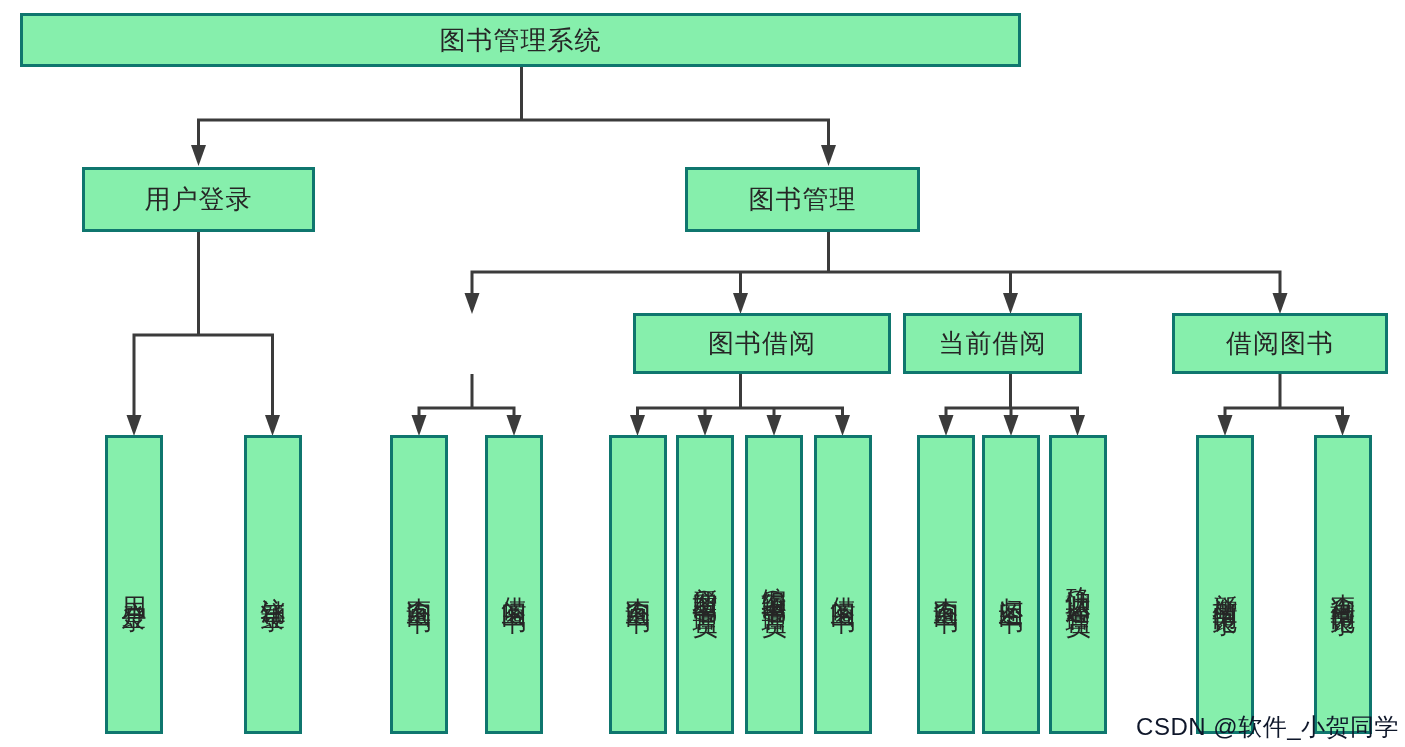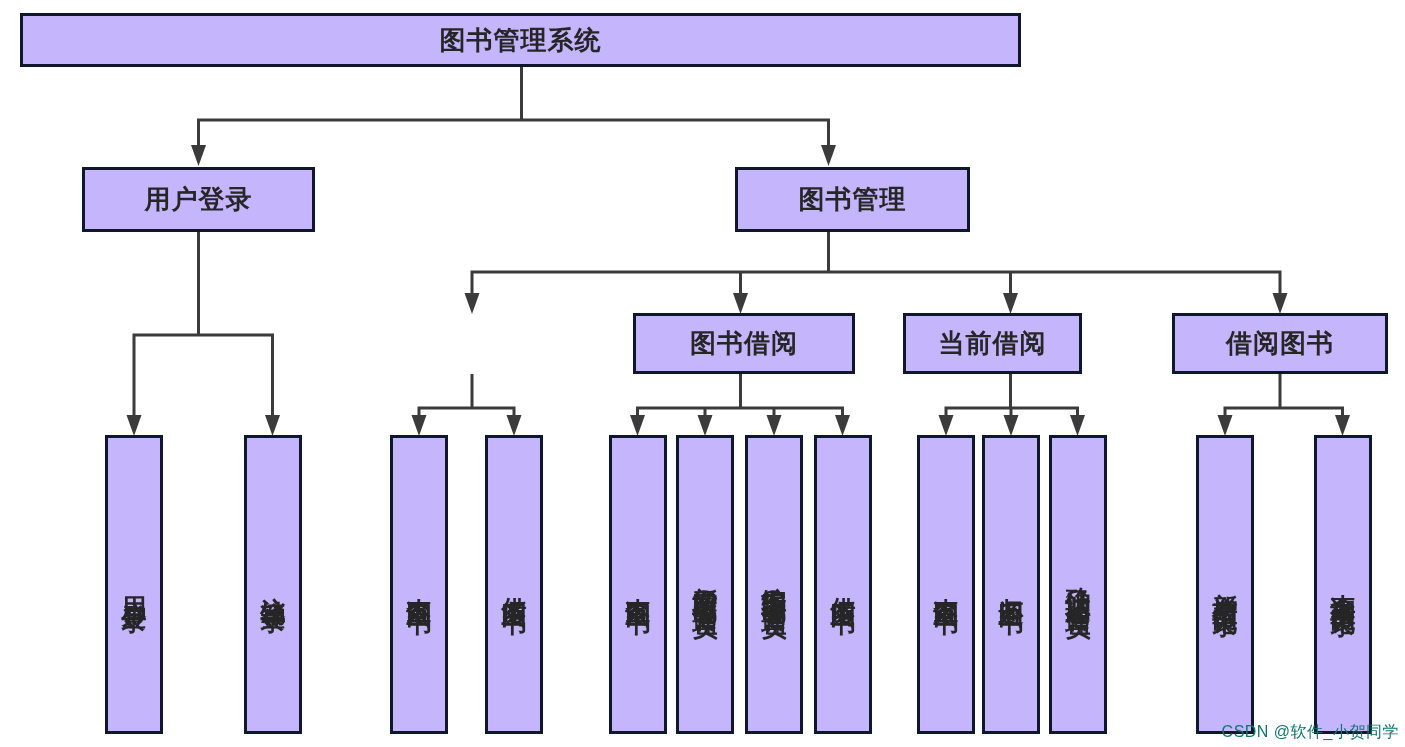--- a/index.html
+++ b/index.html
@@ -17,49 +17,48 @@
   }
   .connectors {
     position: absolute;
     left: 0;
     top: 0;
     z-index: 1;
   }
   .node {
     position: absolute;
     box-sizing: border-box;
-    border: 3px solid #0f172a;
-    background: #c4b5fd;
+    border: 3px solid #0f766e;
+    background: #86efac;
     display: flex;
     align-items: center;
     justify-content: center;
     color: #262626;
     font-size: 26px;
     letter-spacing: 1px;
     z-index: 2;
     white-space: nowrap;
-    font-weight: bold;
   }
   .vnode {
     writing-mode: vertical-rl;
     text-orientation: mixed;
     font-size: 25px;
     letter-spacing: 4px;
     line-height: 1;
     white-space: nowrap;
   }
   
   .n-root  { left: 20px;   top: 13px;  width: 1001px; height: 54px; }
   
   .n-l2a   { left: 82px;   top: 167px; width: 233px;  height: 65px; }
-  .n-l2b   { left: 735px;  top: 167px; width: 235px;  height: 65px; }
+  .n-l2b   { left: 685px;  top: 167px; width: 235px;  height: 65px; }
   
   .n-l3    { top: 313px; height: 61px; }
   .n-l3a   { left: 364px;  width: 216px; }
-  .n-l3b   { left: 633px;  width: 222px; }
+  .n-l3b   { left: 633px;  width: 258px; }
   .n-l3c   { left: 903px;  width: 179px; }
   .n-l3d   { left: 1172px; width: 216px; }
   
   .n-leaf  { top: 435px; height: 299px; width: 58px; }
   .n-a1 { left: 105px; }
   .n-a2 { left: 244px; }
   .n-b1 { left: 390px; }
   .n-b2 { left: 485px; }
   .n-c1 { left: 609px; }
   .n-c2 { left: 676px; }
@@ -67,22 +66,22 @@
   .n-c4 { left: 814px; }
   .n-d1 { left: 917px; }
   .n-d2 { left: 982px; }
   .n-d3 { left: 1049px; }
   .n-e1 { left: 1196px; }
   .n-e2 { left: 1314px; }
   .watermark {
     position: absolute;
     right: 6px;
     bottom: 4px;
-    font-size: 16px;
-    color: #0f766e;
+    font-size: 24px;
+    color: #0f172a;
     letter-spacing: 0.5px;
     z-index: 3;
   }
 </style>
 </head>
 <body>
 
 <div class="canvas">
 
   <svg class="connectors" width="1405" height="747" viewBox="0 0 1405 747">

